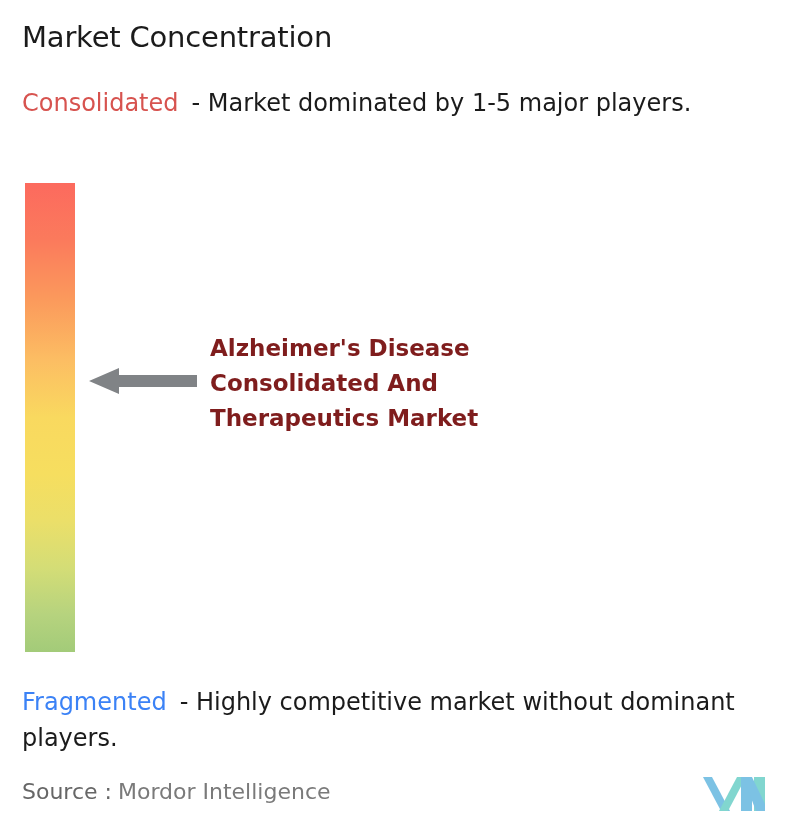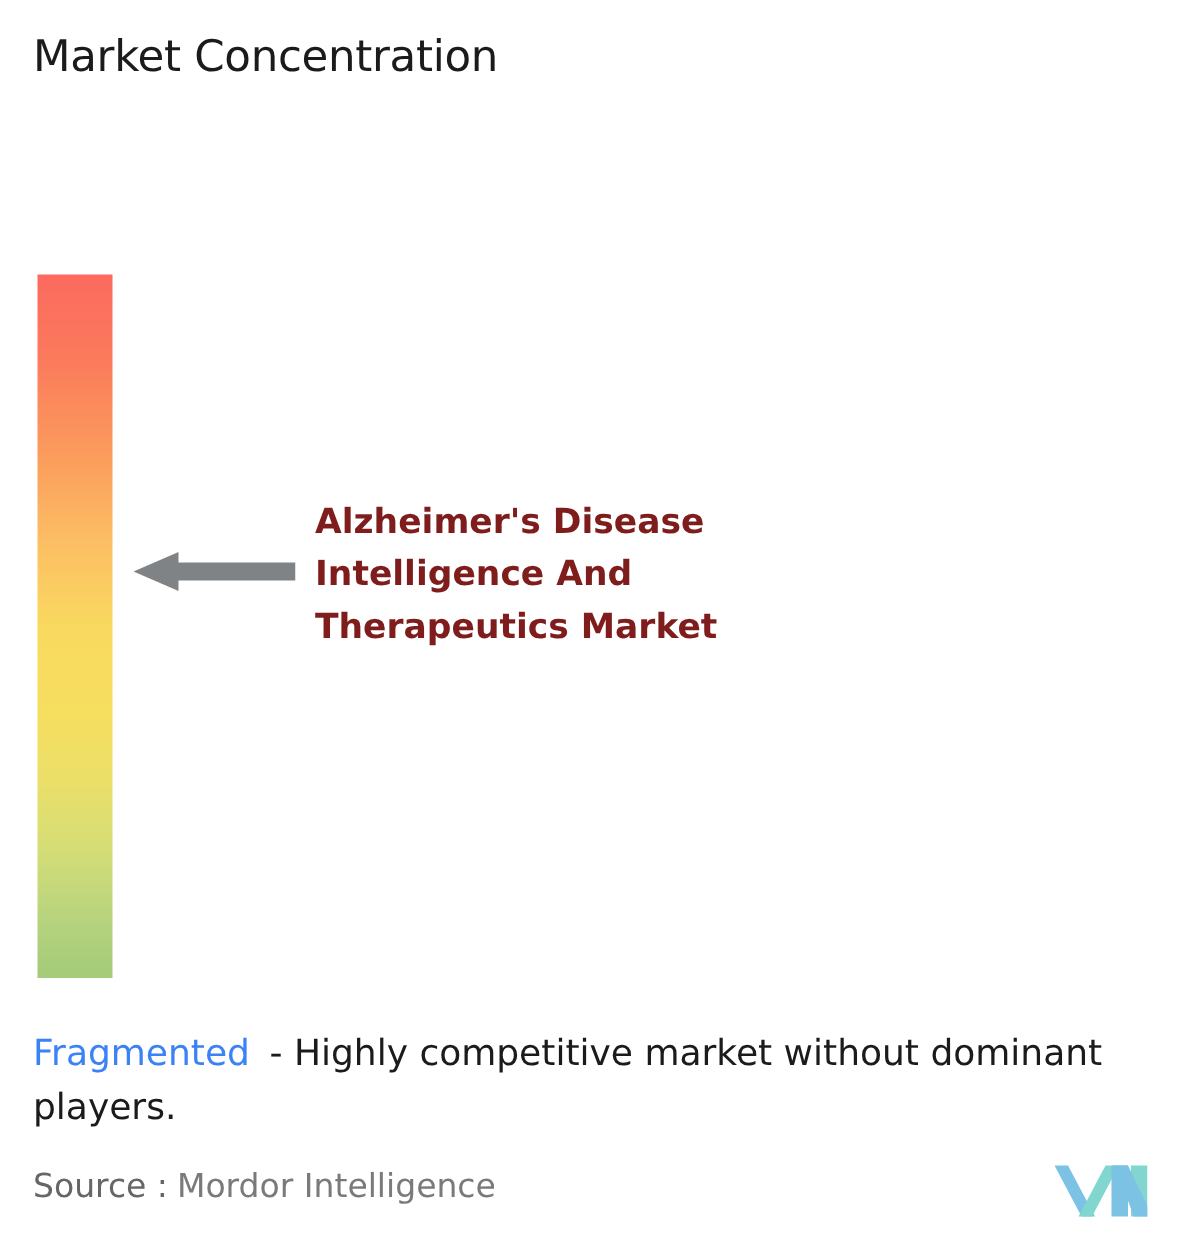--- a/index.html
+++ b/index.html
@@ -135,32 +135,35 @@
   }
   .brand-logo svg { display: block; }
 </style>
 </head>
 <body>
 
 <div class="page">
 
   <div class="page-title">Market Concentration</div>
 
+  <div class="legend-top">
+    <span class="legend-key-consolidated">Consolidated</span><span class="legend-gap"></span><span class="legend-desc">- Market dominated by 1-5 major players.</span>
+  </div>
 
   <div class="gradient-bar"></div>
 
   <div class="arrow-wrap">
     <svg width="108" height="28" viewBox="0 0 108 28" xmlns="http://www.w3.org/2000/svg">
       <polygon points="0,14 30,1 30,8 108,8 108,20 30,20 30,27" fill="#808386"></polygon>
     </svg>
   </div>
 
   <div class="market-label">
     <div>Alzheimer's Disease</div>
-    <div>Intelligence And</div>
+    <div>Consolidated And</div>
     <div>Therapeutics Market</div>
   </div>
 
   <div class="legend-bottom">
     <span class="legend-key-fragmented">Fragmented</span><span class="legend-gap"></span><span class="legend-desc">- Highly competitive market without dominant players.</span>
   </div>
 
   <div class="source-line">
     <span class="source-label">Source :</span><span class="source-spacer"></span><span class="source-value">Mordor Intelligence</span>
   </div>

